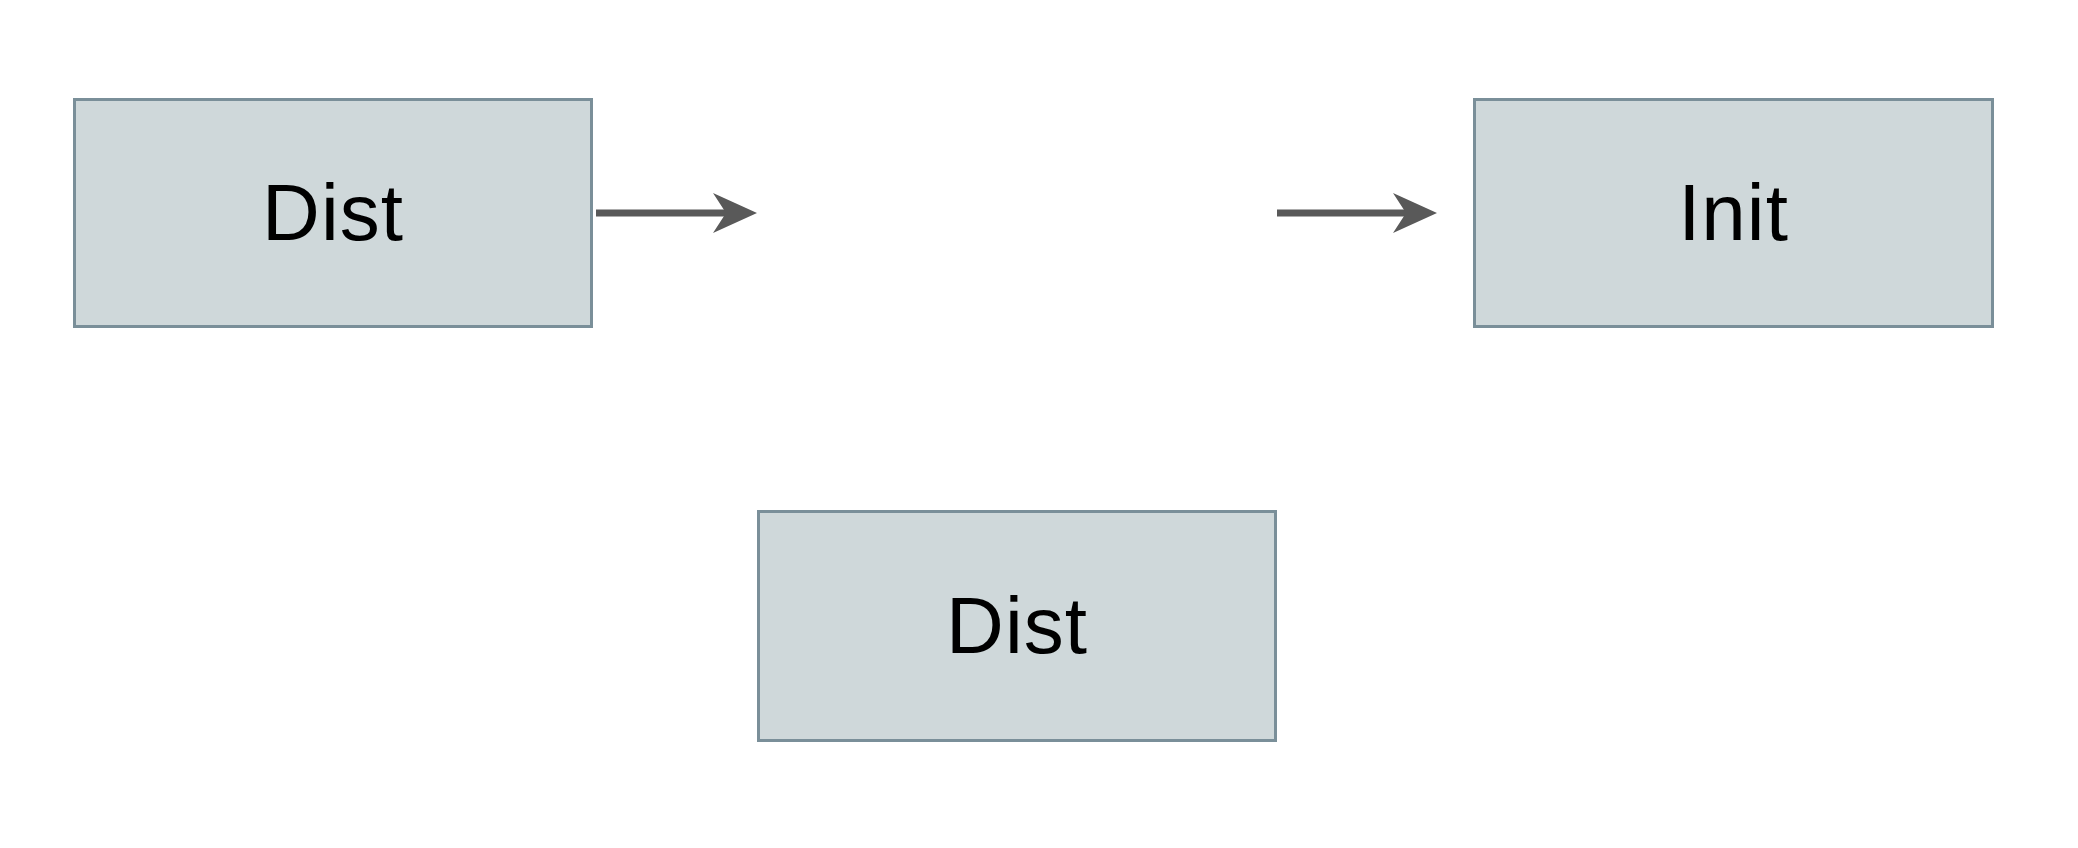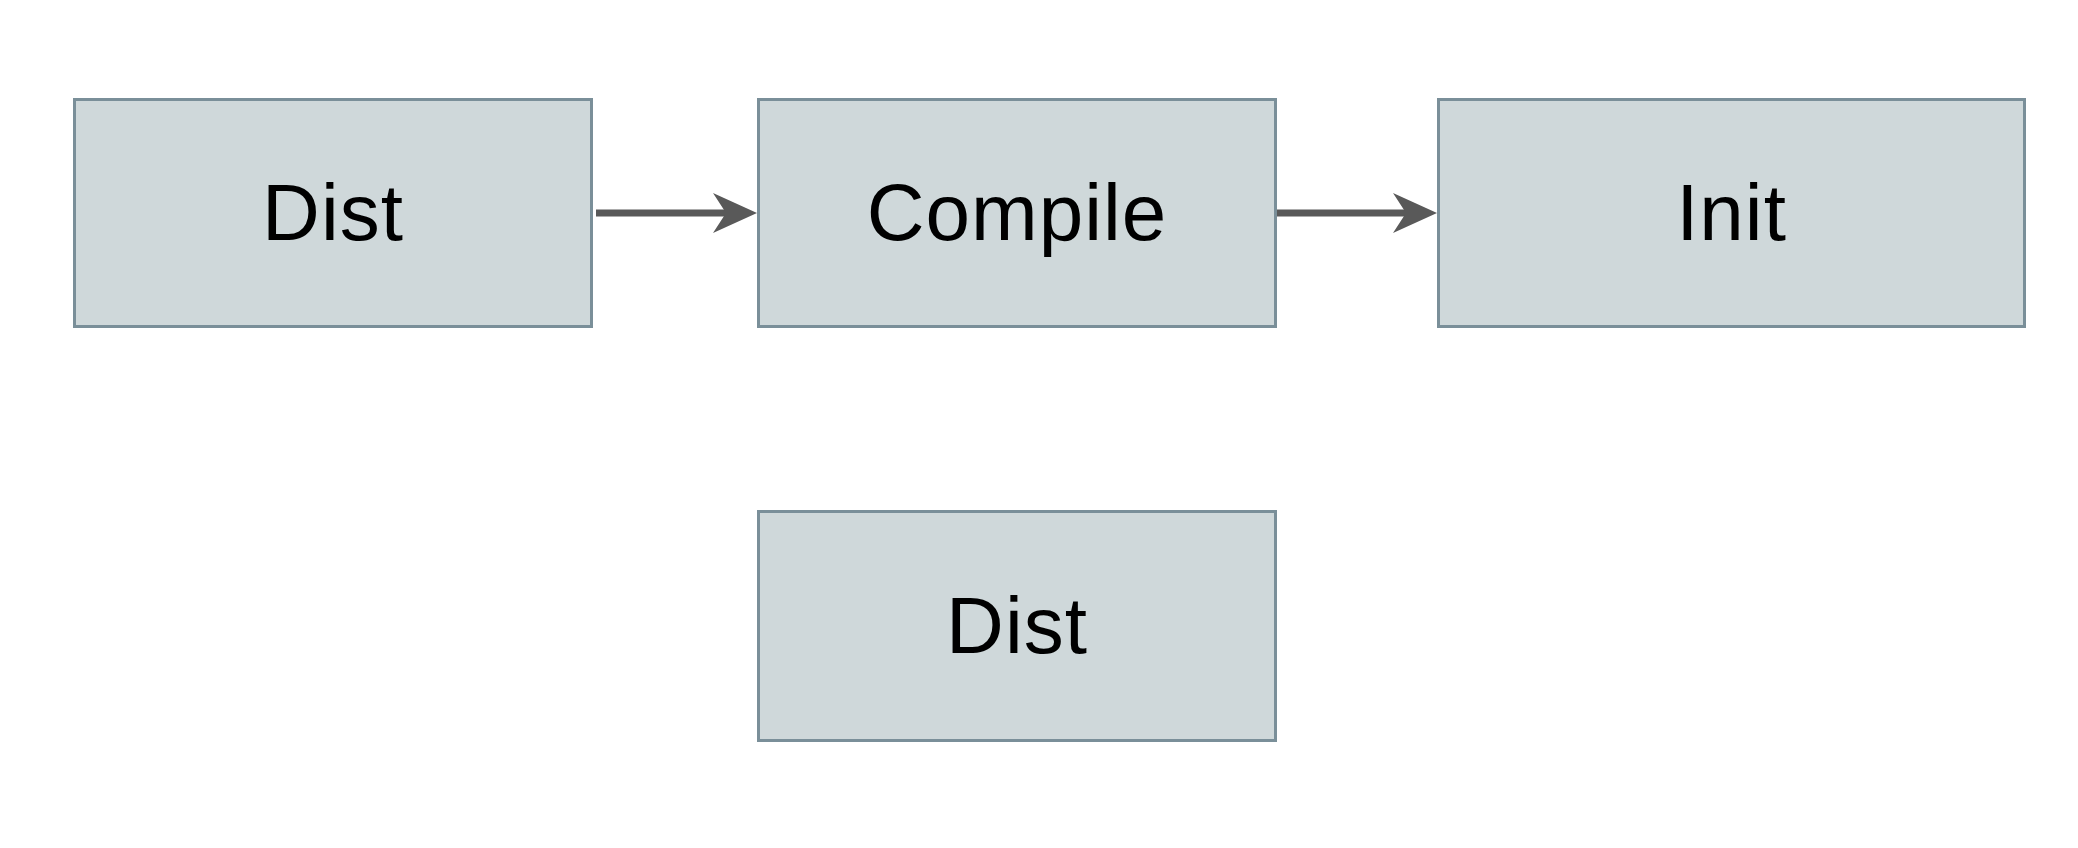--- a/index.html
+++ b/index.html
@@ -29,41 +29,38 @@
   }
   .node .label{
     font-size:80px;
     font-weight:400;
     color:var(--text-color);
     letter-spacing:1px;
     white-space:nowrap;
   }
   .node-dist    {left:73px;   top:98px;  width:520px; height:230px;}
   .node-compile {left:757px;  top:98px;  width:520px; height:230px;}
-  .node-init    {left:1437px; top:98px;  width:589px; height:230px;}
+  .node-init    {left:1473px; top:98px;  width:521px; height:230px;}
   .node-clean   {left:757px;  top:510px; width:520px; height:232px;}
   .edges{
     position:absolute;
     left:0;top:0;
     width:2078px;height:848px;
     pointer-events:none;
   }
 </style>
 </head>
 <body>
 
 <div class="canvas">
 
   <div class="node node-dist">
     <span class="label">Dist</span>
   </div>
 
-  <div class="node node-compile">
-    <span class="label">Compile</span>
-  </div>
 
   <div class="node node-init">
     <span class="label">Init</span>
   </div>
 
   <div class="node node-clean">
     <span class="label">Dist</span>
   </div>
 
   <svg class="edges" viewBox="0 0 2078 848" xmlns="http://www.w3.org/2000/svg">

